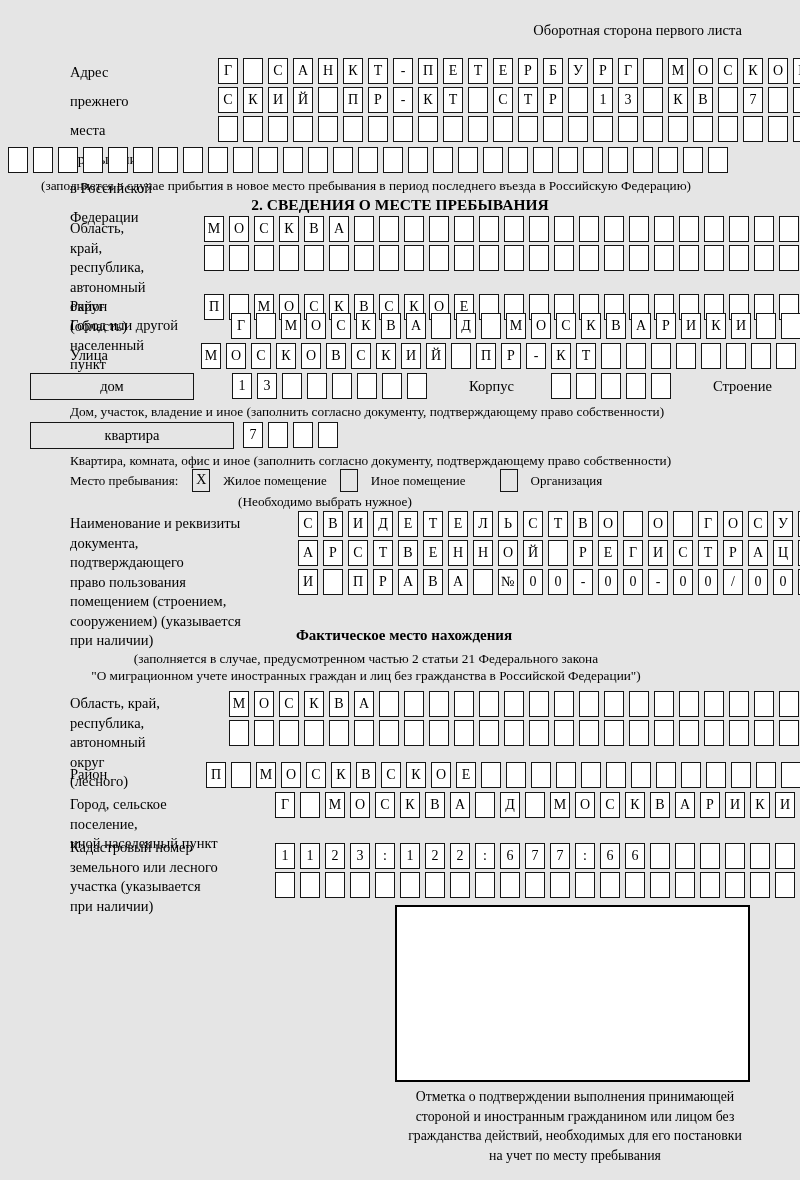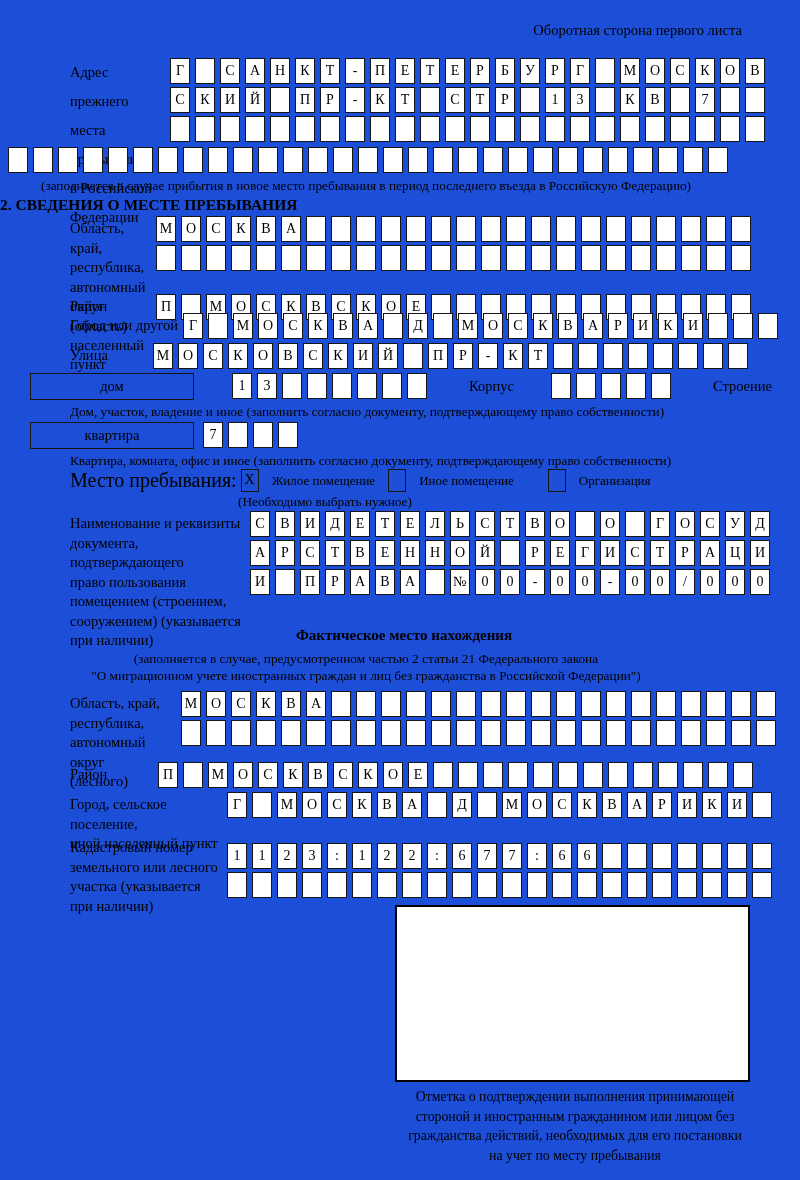--- a/index.html
+++ b/index.html
@@ -2,52 +2,52 @@
 <html><head>
 <meta charset="utf-8">
 <style>
   * { margin:0; padding:0; box-sizing:border-box; }
   html,body { background:#fff; }
   body {
     width:800px; height:1180px;
     font-family:"Liberation Serif","DejaVu Serif",serif;
     color:#000;
   }
-  .page { position:relative; width:800px; height:1180px; overflow:hidden; background:#1d4ed8; }
+  .page { position:relative; width:800px; height:1180px; overflow:hidden; background:#e5e5e5; }
   .abs { position:absolute; }
 
   .header-note { font-size:14.5px; text-align:right; }
 
-  .field { display:flex; align-items:flex-start; }
+  .field { display:flex; align-items:flex-start;gap:48px; }
   .flabel { flex:none; font-size:14.5px; line-height:19.5px; padding-left:62px; padding-top:3px; }
   .flabel.lh29 { line-height:29px; padding-top:0; }
   .w162{width:162px;} .w148{width:148px;} .w175{width:175px;} .w145{width:145px;}
   .w242{width:242px;} .w173{width:173px;} .w150{width:150px;} .w219{width:219px;}
 
   .rows { flex:1 1 auto; }
   .box-row { display:flex; height:26px; margin-bottom:3px; }
   .cell {
     flex:none; width:20px; height:26px; margin-right:5px;
     border:1.6px solid #151515; text-align:center;
     font-size:14px; line-height:23px; background:#fff;
   }
 
   .caption { font-size:13.3px; line-height:17px; }
   .center { text-align:center; width:732px; }
-  .sec-title { font-weight:bold; font-size:15.5px; width:800px; }
+  .sec-title { font-weight:bold; font-size:15.5px; text-align:center; width:800px; }
   .sub-title { font-weight:bold; font-size:15px; text-align:center; width:800px; }
 
   .inline-row { display:flex; align-items:flex-start; }
   .type-box { flex:none; height:27px; border:1.6px solid #151515; text-align:center;
               font-size:14.5px; line-height:24px; margin-right:9px; }
-  .tb164{width:164px;} .tb200{width:164px;}
+  .tb164{width:164px;} .tb200{width:204px;}
   .inline-label { flex:none; font-size:14.5px; line-height:27px; margin:0 8px; }
 
   .stay-row { display:flex; align-items:center; }
-  .stay-label { font-size:20px; margin-right:4px;text-align:center; }
+  .stay-label { font-size:13px; margin-right:14px;text-align:center; }
   .opt-label { font-size:13px; }
   .checkbox { flex:none; width:18px; height:23px; border:1.6px solid #151515;
               text-align:center; font-size:14px; line-height:20px; margin-right:13px; }
   .opt-gap { margin-right:13px; }
   .opt-gap-lg { margin-right:34px; }
 
   .stamp-box { width:355px; height:177px; border:2px solid #000; background:#fff; }
   .stamp-cap { width:470px; text-align:center; font-size:13.8px; line-height:19.5px; }
   .cap2 { font-size:13.3px; line-height:16.5px; }
   .cad-rows { padding-top:8px; }

